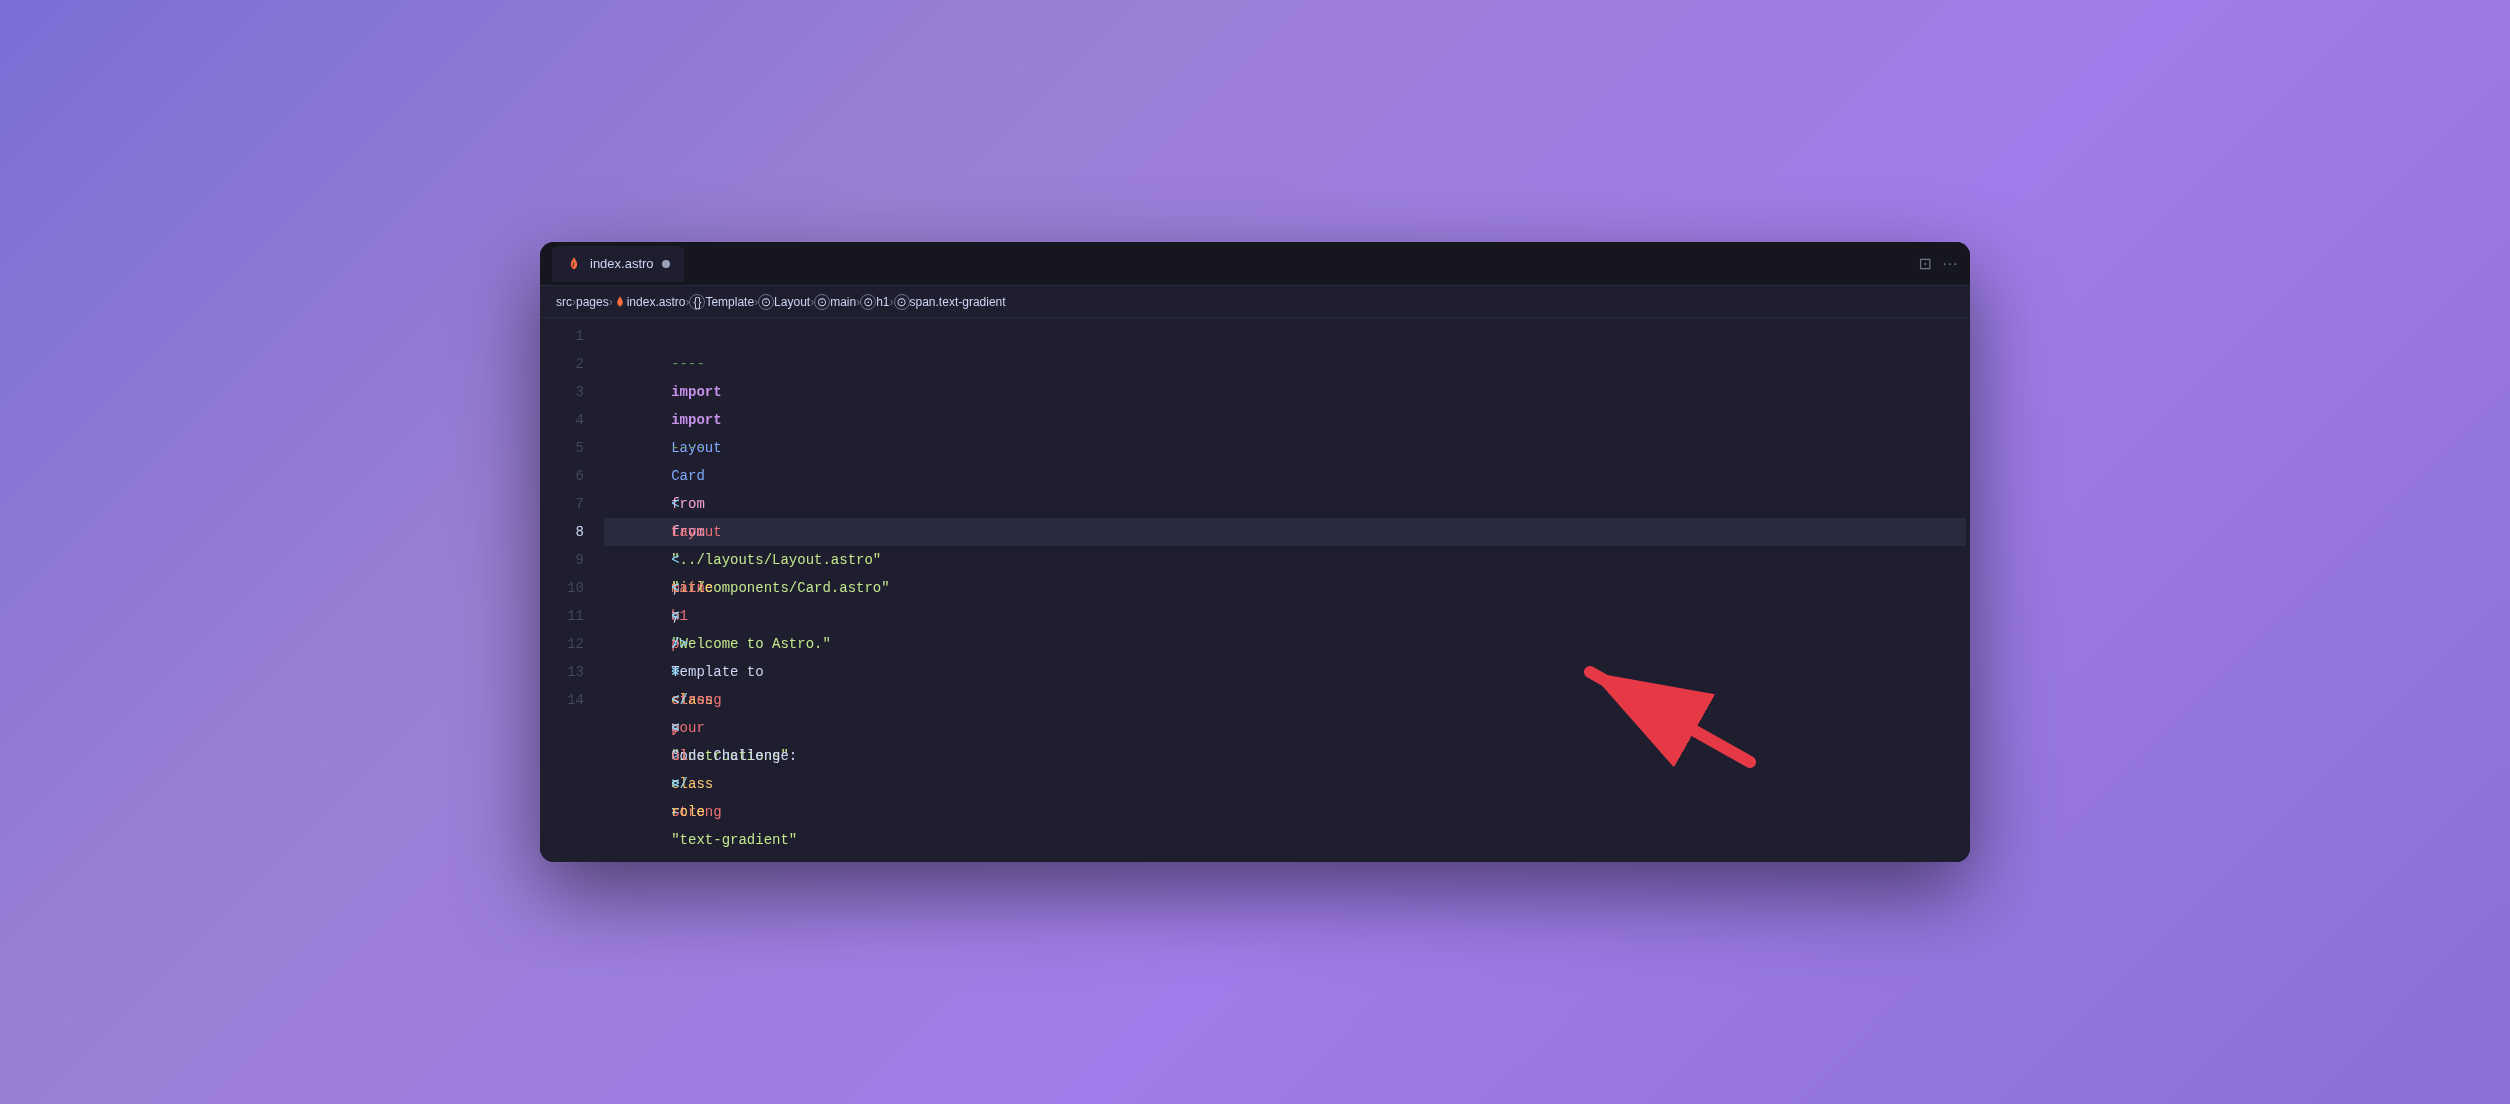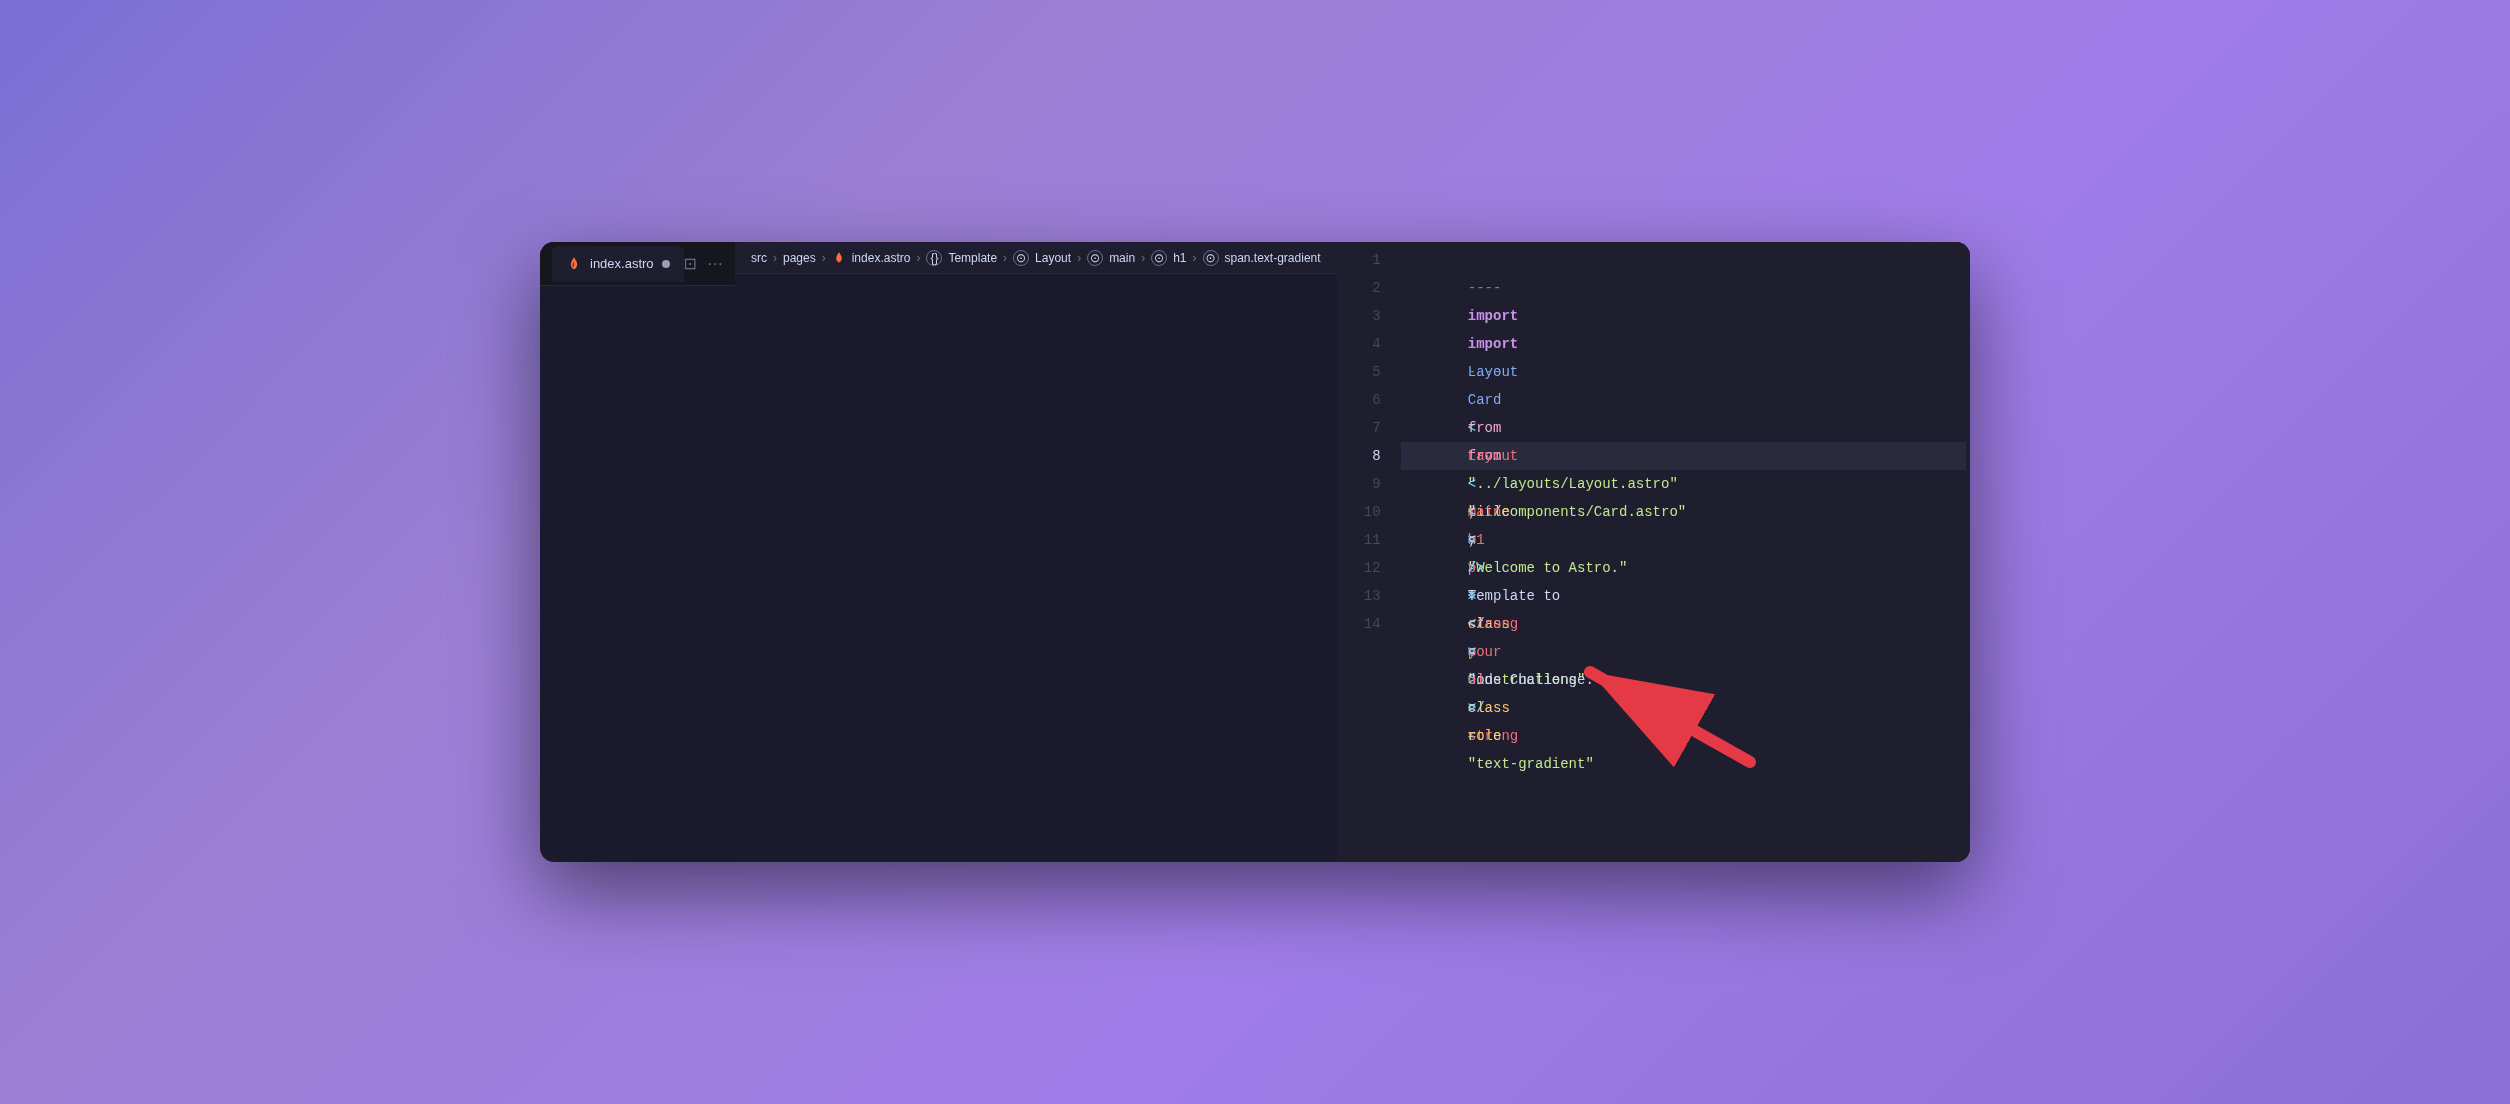--- a/index.html
+++ b/index.html
@@ -15,20 +15,21 @@
     }
 
     .editor-window {
       width: 1430px;
       height: 620px;
       background: #1a1a2e;
       border-radius: 14px;
       overflow: hidden;
       box-shadow: 0 30px 80px rgba(0,0,0,0.5);
       display: flex;
+      flex-direction: column;
     }
 
     .tab-bar {
       background: #16161e;
       height: 44px;
       display: flex;
       align-items: center;
       padding: 0 12px;
       border-bottom: 1px solid #2a2a3e;
       justify-content: space-between;
@@ -74,21 +75,20 @@
       cursor: pointer;
     }
 
     .breadcrumb {
       background: #1e1e2e;
       padding: 6px 16px;
       font-size: 12px;
       color: #6c7086;
       display: flex;
       align-items: center;
-      gap: 6px;
       border-bottom: 1px solid #2a2a3e;
       height: 32px;
     }
 
     .breadcrumb span {
       color: #cdd6f4;
       font-size: 12px;
     }
 
     .breadcrumb .sep {

